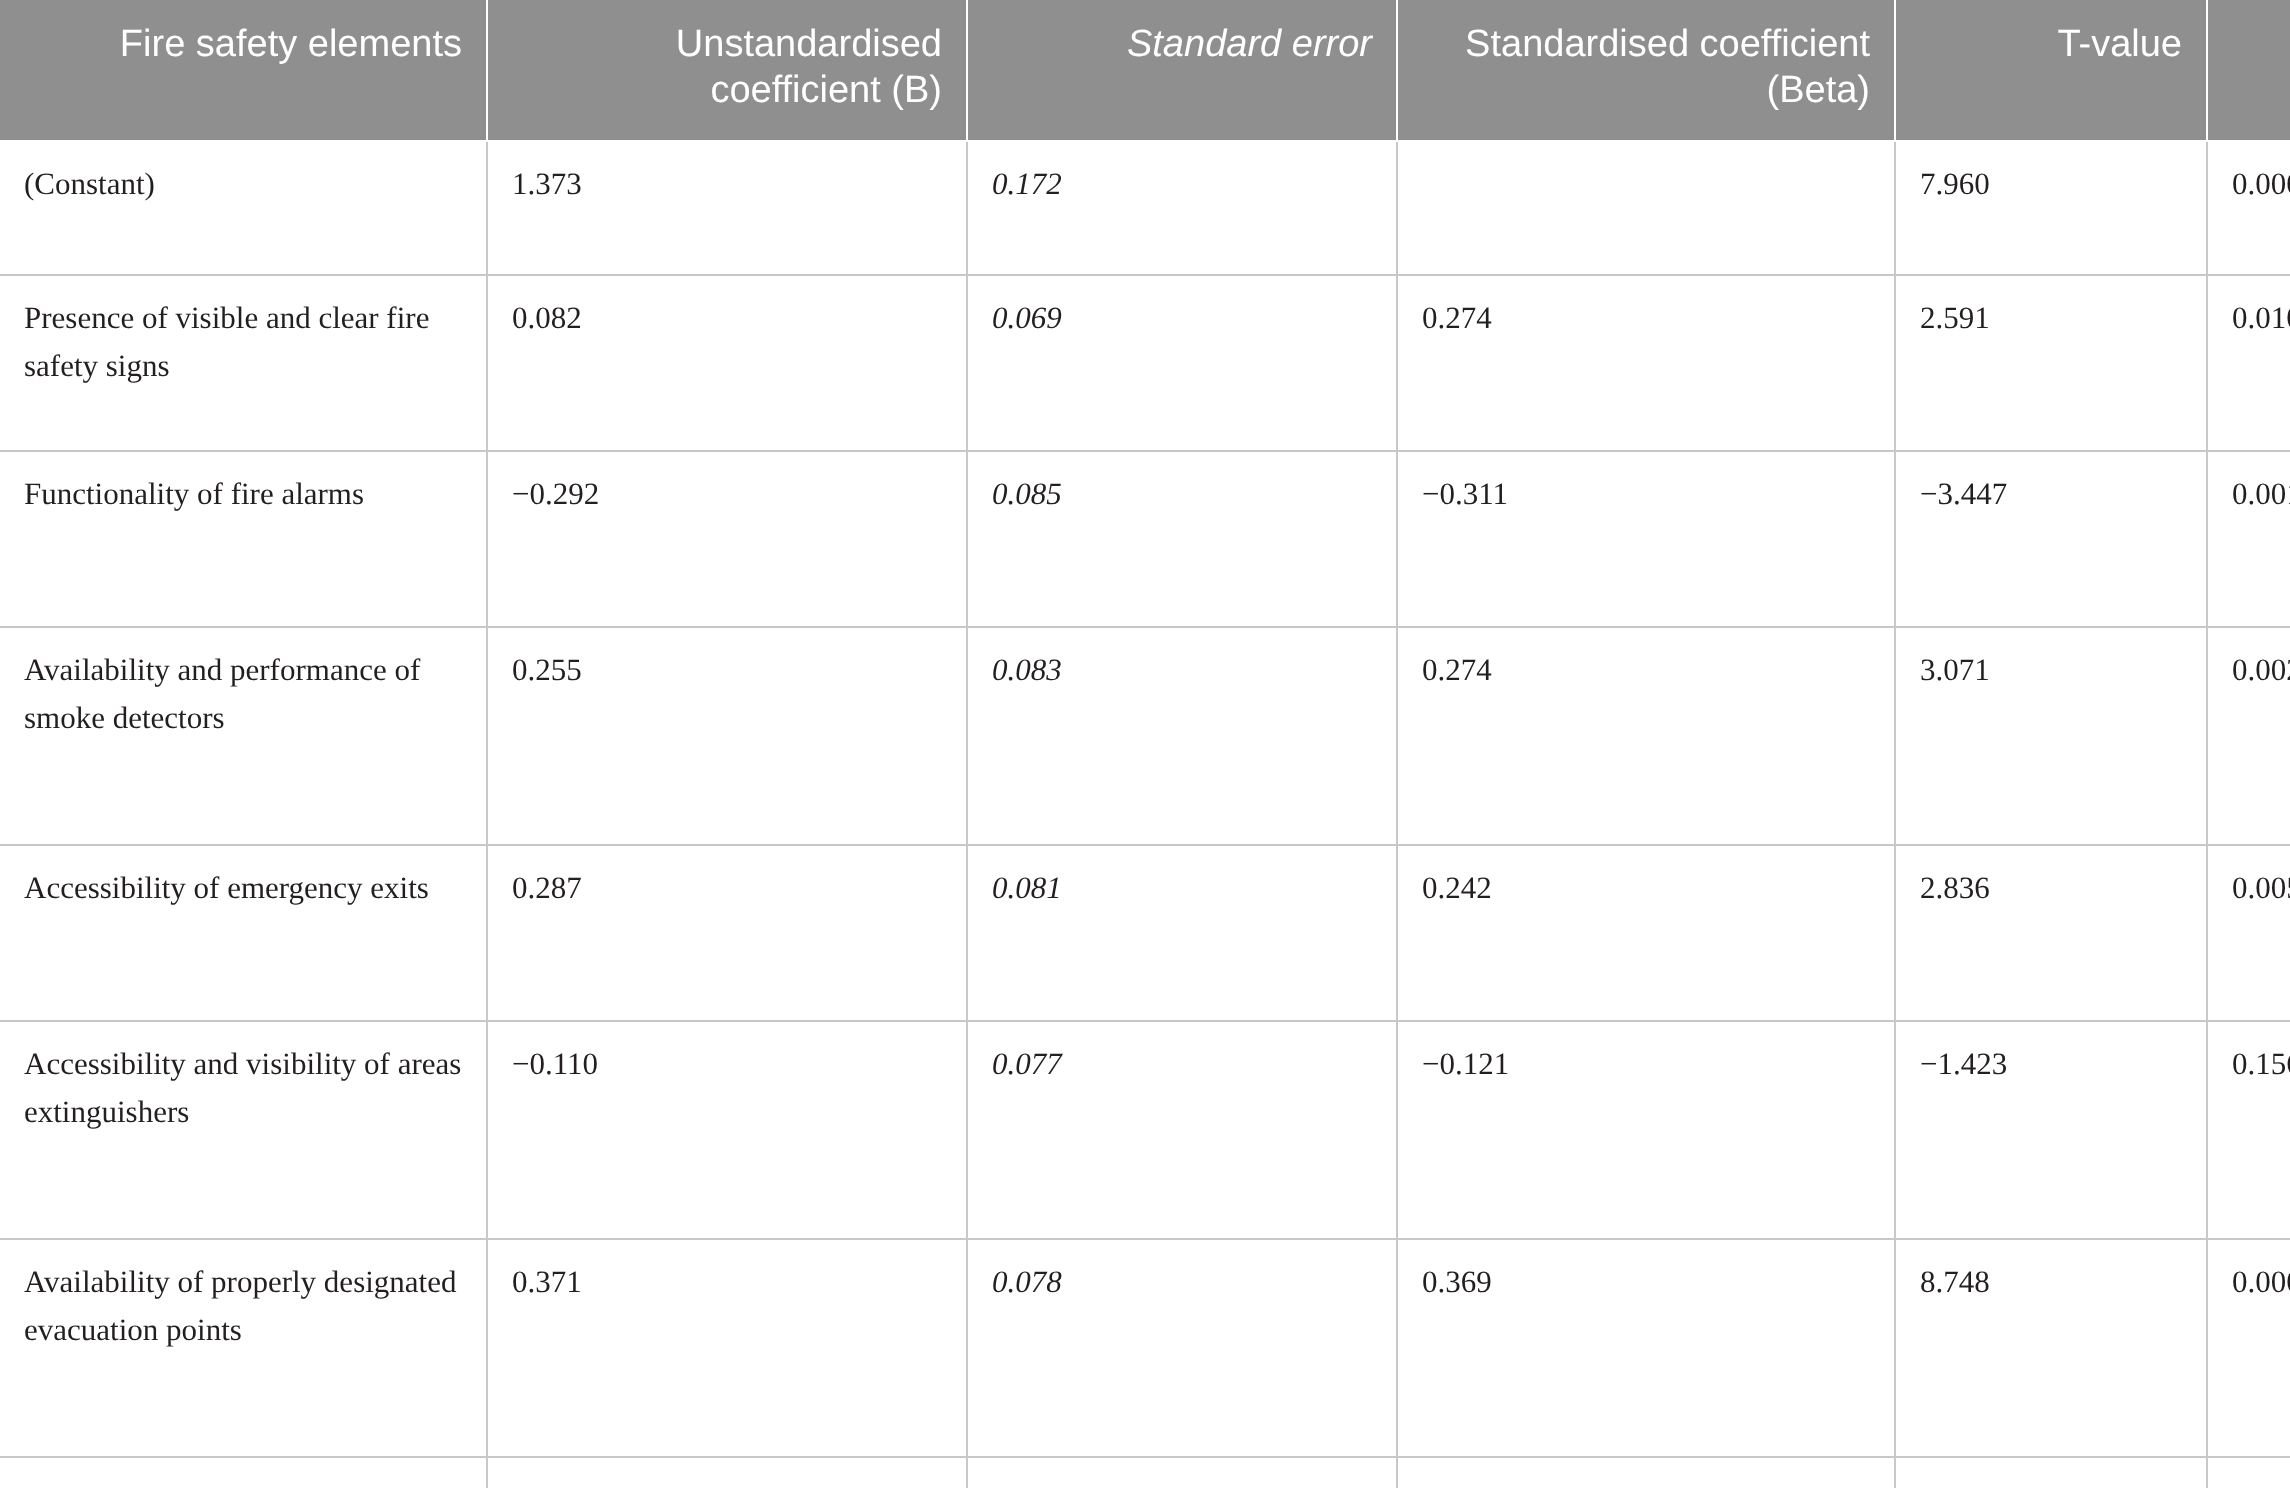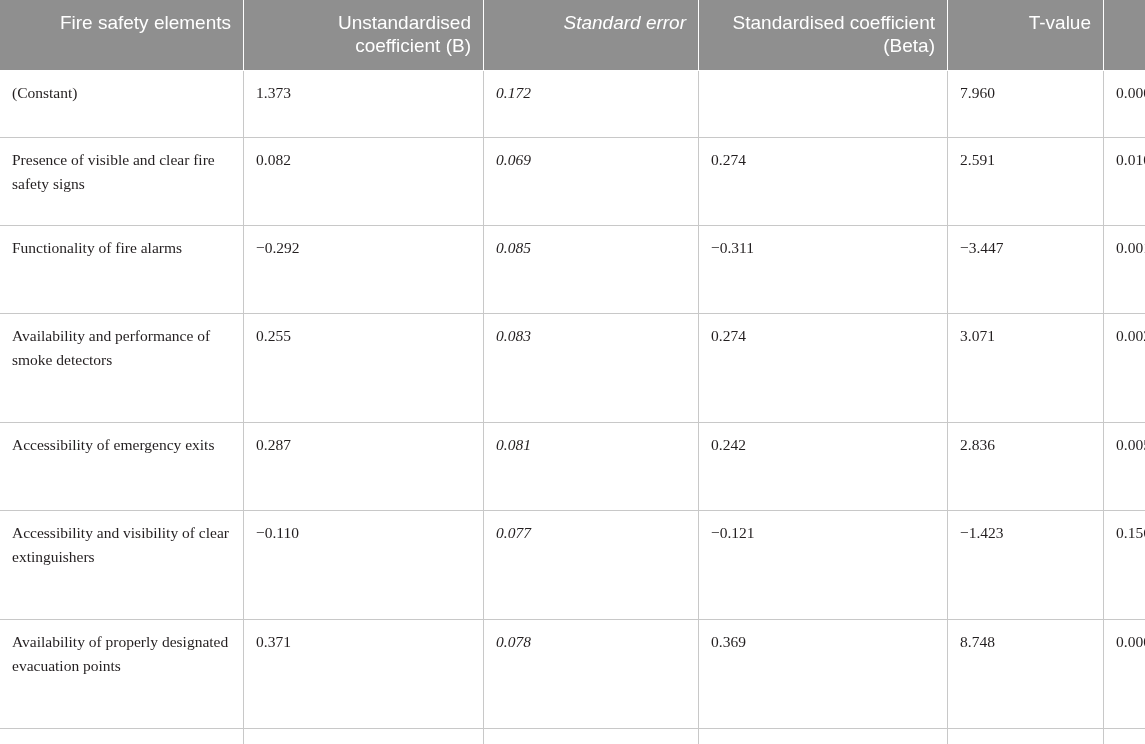--- a/index.html
+++ b/index.html
@@ -111,21 +111,21 @@
     </tr>
     <tr class="r-h2">
       <td class="col-0">Accessibility of emergency exits</td>
       <td class="col-1">0.287</td>
       <td class="col-2">0.081</td>
       <td class="col-3">0.242</td>
       <td class="col-4">2.836</td>
       <td class="col-5">0.005</td>
     </tr>
     <tr class="r-h3">
-      <td class="col-0">Accessibility and visibility of clear extinguishers</td>
+      <td class="col-0">Accessibility and visibility of areas extinguishers</td>
       <td class="col-1">−0.110</td>
       <td class="col-2">0.077</td>
       <td class="col-3">−0.121</td>
       <td class="col-4">−1.423</td>
       <td class="col-5">0.156</td>
     </tr>
     <tr class="r-h3">
       <td class="col-0">Availability of properly designated evacuation points</td>
       <td class="col-1">0.371</td>
       <td class="col-2">0.078</td>

